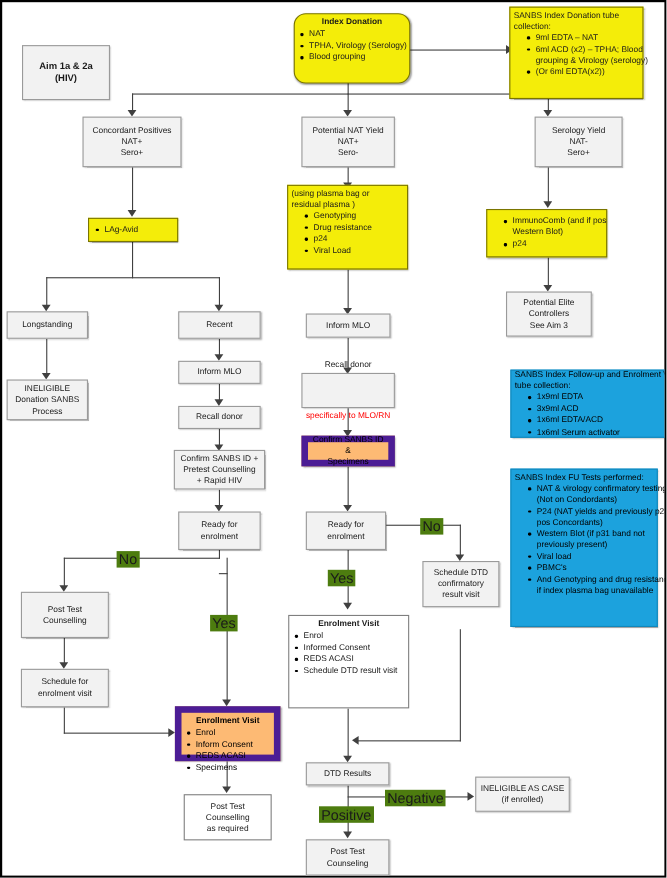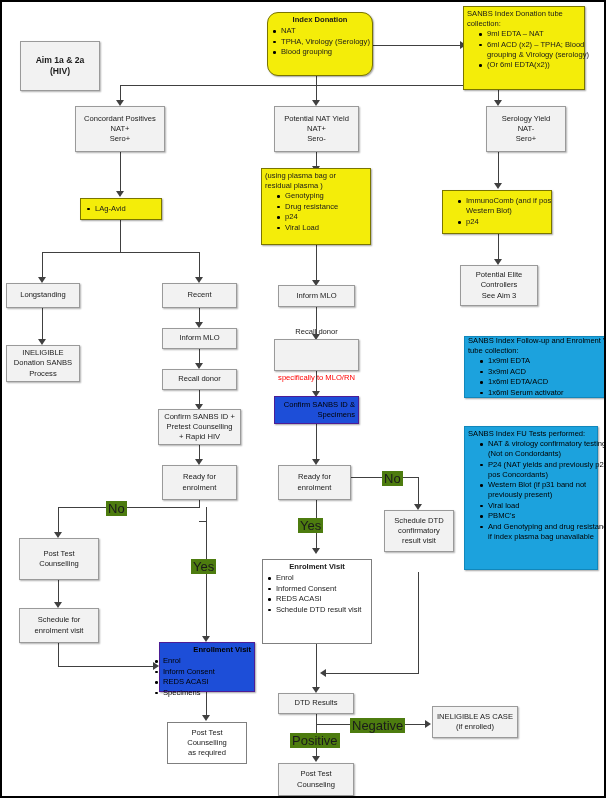--- a/index.html
+++ b/index.html
@@ -38,25 +38,24 @@
     background: #ffffff;
     border: 1px solid #7f7f7f;
     box-shadow: none;
   }
   .node.yellow {
     background: #f4ed09;
     border: 1px solid #7a7500;
     box-shadow: 1px 1px 1.5px rgba(0,0,0,0.35);
   }
   .node.blue {
-    background: #1d4ed8;
-    border: 1px solid #4c1d95;
+    background: #fdba74;
+    border: 6px solid #4c1d95;
     color: #000000;
     box-shadow: 1px 1px 1.5px rgba(0,0,0,0.35);
-    align-items: flex-end;
   }
   .node.bluebox {
     background: #1ca2dd;
     border: 1px solid #1187bb;
     color: #000000;
     box-shadow: 1px 1px 1.5px rgba(0,0,0,0.35);
     justify-content: flex-start;
     align-items: flex-start;
     text-align: left;
   }

